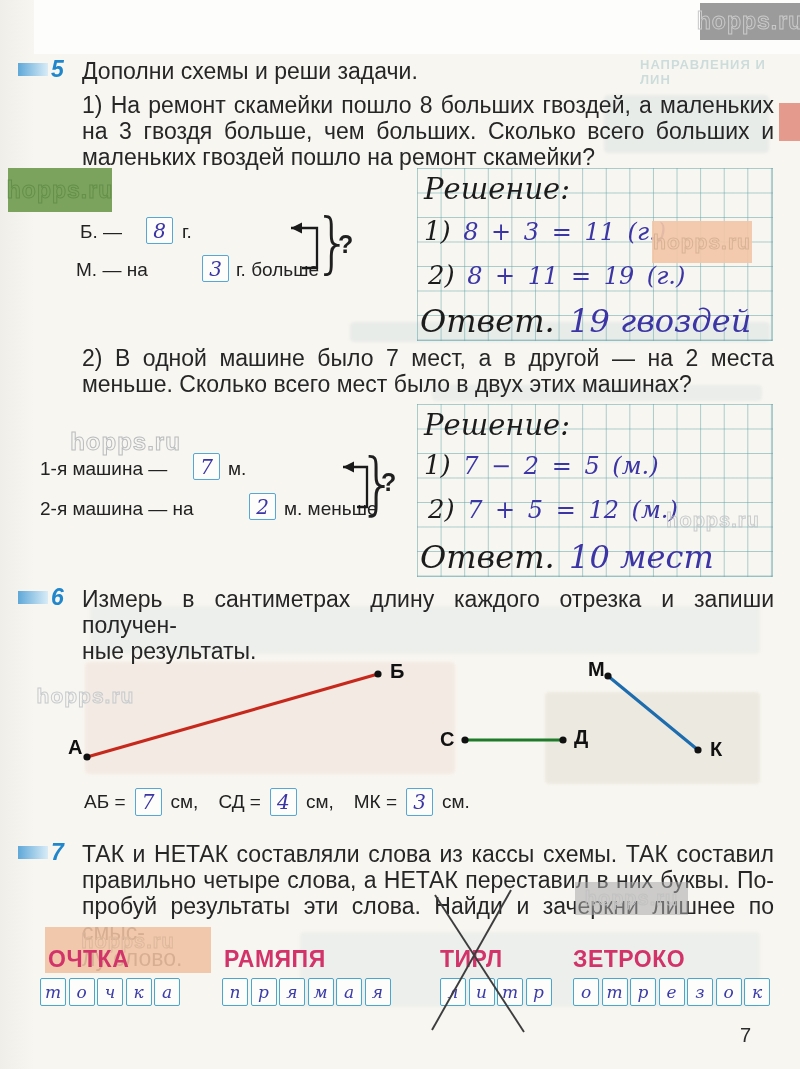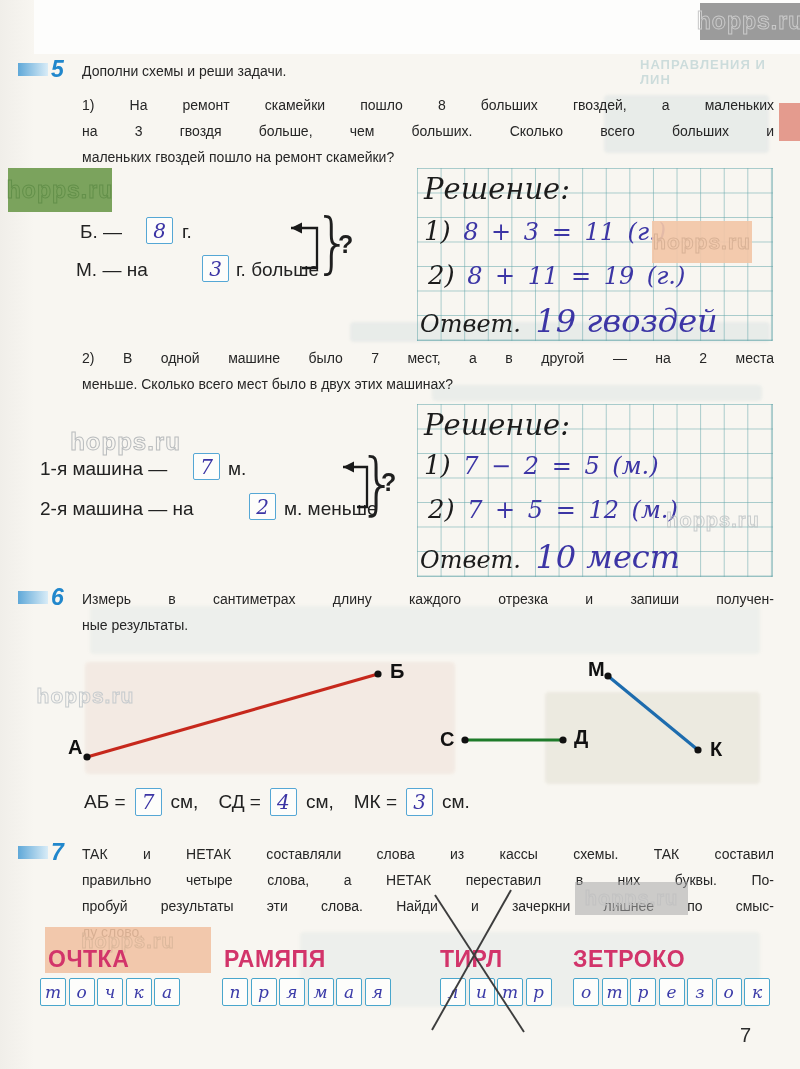--- a/index.html
+++ b/index.html
@@ -11,21 +11,21 @@
   
   .bleed{position:absolute;border-radius:4px;filter:blur(1.5px);z-index:0;}
   .bleed-text{position:absolute;color:#5d9aa6;opacity:.28;font-weight:bold;letter-spacing:1px;
     font-size:13px;z-index:0;}
   
   .task-bar{position:absolute;width:30px;height:13px;z-index:2;
     background:linear-gradient(to right,#5fa8d8,#d9ecf7);}
   .task-num{position:absolute;color:#2187cc;font-style:italic;font-weight:bold;
     font-size:23px;z-index:2;}
   
-  .para{position:absolute;width:692px;z-index:2;color:#262626;font-size:14px;line-height:26px;}
+  .para{position:absolute;width:692px;z-index:2;color:#262626;font-size:23px;line-height:26px;}
   .para .ln{text-align:justify;text-align-last:justify;}
   .para .ln.last{text-align:left;text-align-last:left;}
   
   .sch-txt{position:absolute;color:#222;font-size:19px;z-index:2;white-space:nowrap;}
   .num-box{position:absolute;width:25px;height:25px;border:1.6px solid #55a7d5;border-radius:2px;
     background:#fdfdfb;z-index:2;display:flex;align-items:center;justify-content:center;}
   .num-box span{font-family:"DejaVu Serif",serif;font-style:italic;font-size:20px;color:#3c35a5;}
   .brace{position:absolute;z-index:2;color:#1f1f1f;font-family:"DejaVu Sans",sans-serif;
     font-weight:300;transform:scaleX(.9);}
   .qmark{position:absolute;z-index:2;color:#1f1f1f;font-size:25px;font-weight:bold;}
@@ -37,21 +37,21 @@
       linear-gradient(to right,rgba(103,168,172,.55) 1px,transparent 1px),
       linear-gradient(to bottom,rgba(103,168,172,.55) 1px,transparent 1px);
     background-size:23.6px 24.5px;}
   .hw-head{position:absolute;font-family:"DejaVu Serif",serif;font-style:italic;
     font-size:29px;color:#1c1c1c;z-index:2;white-space:nowrap;}
   .hw-step{position:absolute;z-index:2;white-space:nowrap;}
   .hw-step .lbl{font-family:"DejaVu Serif",serif;font-style:italic;font-size:26px;color:#1c1c1c;}
   .hw-step .eq{font-family:"DejaVu Serif",serif;font-style:italic;font-size:24px;
     color:#3c35a5;word-spacing:5px;margin-left:8px;}
   .hw-ans{position:absolute;z-index:2;white-space:nowrap;}
-  .hw-ans .lbl{font-family:"DejaVu Serif",serif;font-style:italic;font-size:24px;color:#1c1c1c;}
+  .hw-ans .lbl{font-family:"DejaVu Serif",serif;font-style:italic;font-size:32px;color:#1c1c1c;}
   .hw-ans .val{font-family:"DejaVu Serif",serif;font-style:italic;font-size:32px;
     color:#3c35a5;margin-left:10px;}
   
   .seg-label{position:absolute;z-index:2;color:#111;font-size:20px;font-weight:bold;}
   .ans-row{position:absolute;z-index:2;color:#222;font-size:19px;display:flex;align-items:center;justify-content:flex-end;}
   .ans-row .gap{width:18px;}
   .ans-row .u{margin-left:9px;margin-right:2px;}
   .ans-inline-box{width:25px;height:26px;border:1.6px solid #55a7d5;border-radius:2px;
     background:#fdfdfb;display:inline-flex;align-items:center;justify-content:center;margin-left:9px;}
   .ans-inline-box span{font-family:"DejaVu Serif",serif;font-style:italic;font-size:20px;color:#3c35a5;}

